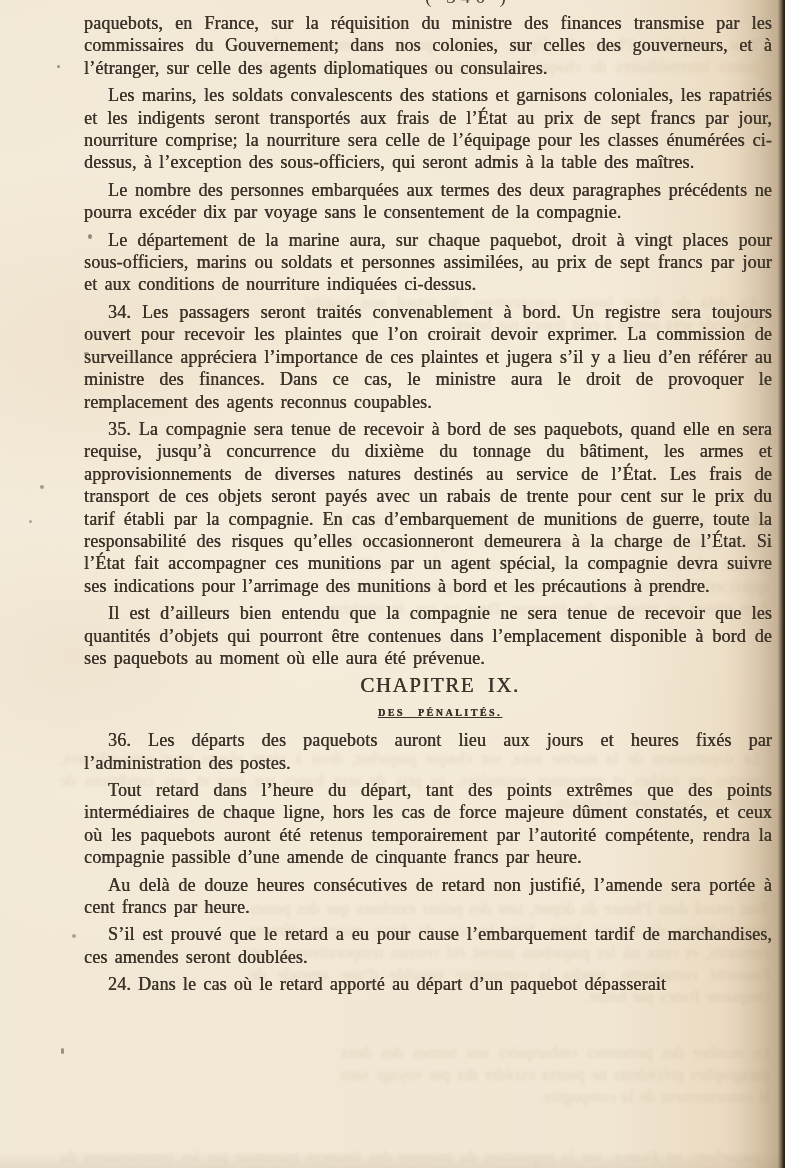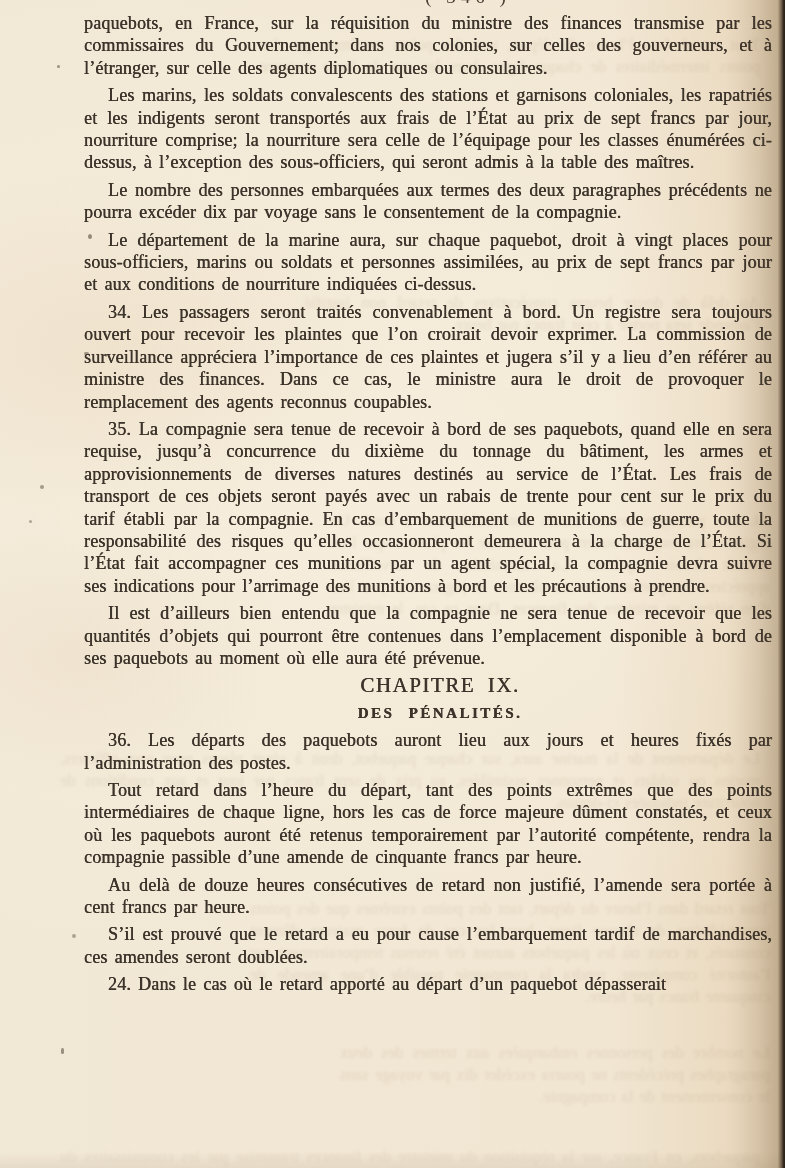--- a/index.html
+++ b/index.html
@@ -55,22 +55,23 @@
   .text-block p.no-indent { text-indent: 0; }
   .chapitre {
     margin: 27px 0 14px 0;
     text-align: center; text-indent: 0;
     font-size: 21px; letter-spacing: 1.5px;
     word-spacing: 6px;
   }
   .penalites {
     margin: 0 0 23px 0;
     text-align: center; text-indent: 0;
-    font-size: 15px; font-weight: bold; letter-spacing: 2.5px;
+    font-size: 10px; font-weight: bold; letter-spacing: 2.5px;
     word-spacing: 8px;
+    text-decoration: underline;
   }
   
   .bleed {
     position: absolute; z-index: 1;
     transform: scaleX(-1);
     filter: blur(1.4px);
     opacity: 0.13;
     color: #7d6848;
     font-size: 16.5px; line-height: 22px;
     text-align: justify; word-spacing: 2px;

